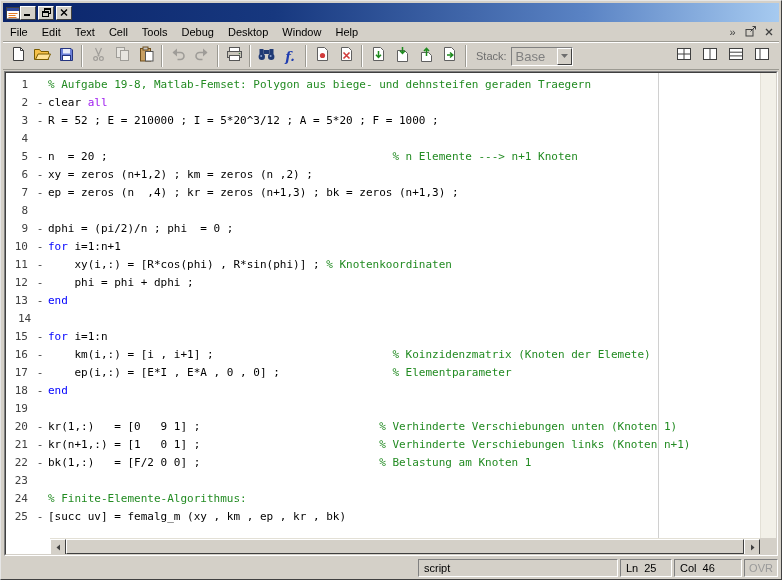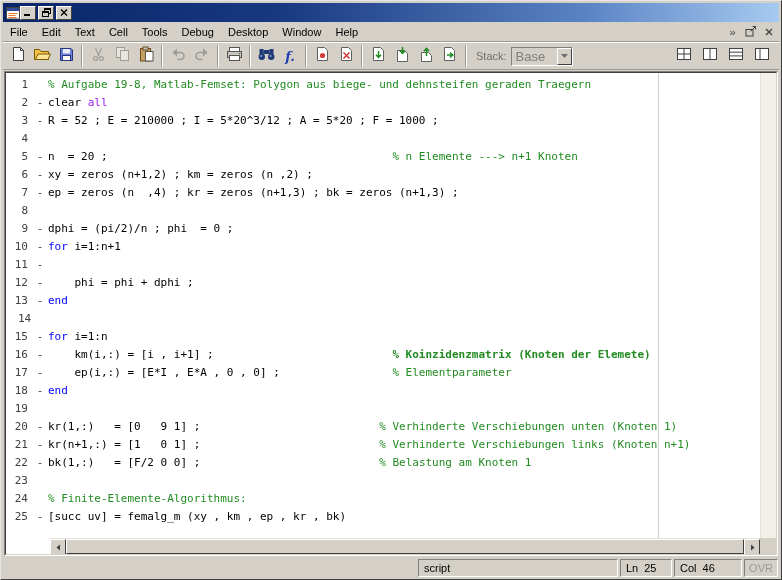--- a/index.html
+++ b/index.html
@@ -308,26 +308,26 @@
             <div class="code-line"><span class="ln" style="color: rgb(64, 64, 64);">1</span><span class="dash"></span><span class="codetext"><span style="color: rgb(34, 139, 34);">% Aufgabe 19-8, Matlab-Femset: Polygon aus biege- und dehnsteifen geraden Traegern</span></span></div>
             <div class="code-line"><span class="ln" style="color: rgb(64, 64, 64);">2</span><span class="dash">-</span><span class="codetext"><span style="color: rgb(0, 0, 0);">clear </span><span style="color: rgb(160, 32, 240);">all</span></span></div>
             <div class="code-line"><span class="ln" style="color: rgb(64, 64, 64);">3</span><span class="dash">-</span><span class="codetext"><span style="color: rgb(0, 0, 0);">R = 52 ; E = 210000 ; I = 5*20^3/12 ; A = 5*20 ; F = 1000 ;</span></span></div>
             <div class="code-line"><span class="ln" style="color: rgb(64, 64, 64);">4</span><span class="dash"></span><span class="codetext"></span></div>
             <div class="code-line"><span class="ln" style="color: rgb(64, 64, 64);">5</span><span class="dash">-</span><span class="codetext"><span style="color: rgb(0, 0, 0);">n  = 20 ;                                           </span><span style="color: rgb(34, 139, 34);">% n Elemente ---&gt; n+1 Knoten</span></span></div>
             <div class="code-line"><span class="ln" style="color: rgb(64, 64, 64);">6</span><span class="dash">-</span><span class="codetext"><span style="color: rgb(0, 0, 0);">xy = zeros (n+1,2) ; km = zeros (n ,2) ;</span></span></div>
             <div class="code-line"><span class="ln" style="color: rgb(64, 64, 64);">7</span><span class="dash">-</span><span class="codetext"><span style="color: rgb(0, 0, 0);">ep = zeros (n  ,4) ; kr = zeros (n+1,3) ; bk = zeros (n+1,3) ;</span></span></div>
             <div class="code-line"><span class="ln" style="color: rgb(64, 64, 64);">8</span><span class="dash"></span><span class="codetext"></span></div>
             <div class="code-line"><span class="ln" style="color: rgb(64, 64, 64);">9</span><span class="dash">-</span><span class="codetext"><span style="color: rgb(0, 0, 0);">dphi = (pi/2)/n ; phi  = 0 ;</span></span></div>
             <div class="code-line"><span class="ln" style="color: rgb(64, 64, 64);">10</span><span class="dash">-</span><span class="codetext"><span style="color: rgb(0, 0, 255);">for</span><span style="color: rgb(0, 0, 0);"> i=1:n+1</span></span></div>
-            <div class="code-line"><span class="ln" style="color: rgb(64, 64, 64);">11</span><span class="dash">-</span></div>
+            <div class="code-line"><span class="ln" style="color: rgb(64, 64, 64);">11</span><span class="dash">-</span><span class="codetext"><span style="color: rgb(0, 0, 0);">    xy(i,:) = [R*cos(phi) , R*sin(phi)] ; </span><span style="color: rgb(34, 139, 34);">% Knotenkoordinaten</span></span></div>
             <div class="code-line"><span class="ln" style="color: rgb(64, 64, 64);">12</span><span class="dash">-</span><span class="codetext"><span style="color: rgb(0, 0, 0);">    phi = phi + dphi ;</span></span></div>
             <div class="code-line"><span class="ln" style="color: rgb(64, 64, 64);">13</span><span class="dash">-</span><span class="codetext"><span style="color: rgb(0, 0, 255);">end</span></span></div>
             <div class="code-line"><span class="ln" style="color: rgb(64, 64, 64); padding-left: 12px;">14</span><span class="dash"></span><span class="codetext"></span></div>
             <div class="code-line"><span class="ln" style="color: rgb(64, 64, 64);">15</span><span class="dash">-</span><span class="codetext"><span style="color: rgb(0, 0, 255);">for</span><span style="color: rgb(0, 0, 0);"> i=1:n</span></span></div>
-            <div class="code-line"><span class="ln" style="color: rgb(64, 64, 64);">16</span><span class="dash">-</span><span class="codetext"><span style="color: rgb(0, 0, 0);">    km(i,:) = [i , i+1] ;                           </span><span style="color: rgb(34, 139, 34); font-weight: bold;">% Koinzidenzmatrix (Knoten der Elemete)</span></span></div>
+            <div class="code-line"><span class="ln" style="color: rgb(64, 64, 64);">16</span><span class="dash">-</span><span class="codetext"><span style="color: rgb(0, 0, 0);">    km(i,:) = [i , i+1] ;                           </span><span style="color: rgb(34, 139, 34);">% Koinzidenzmatrix (Knoten der Elemete)</span></span></div>
             <div class="code-line"><span class="ln" style="color: rgb(64, 64, 64);">17</span><span class="dash">-</span><span class="codetext"><span style="color: rgb(0, 0, 0);">    ep(i,:) = [E*I , E*A , 0 , 0] ;                 </span><span style="color: rgb(34, 139, 34);">% Elementparameter</span></span></div>
             <div class="code-line"><span class="ln" style="color: rgb(64, 64, 64);">18</span><span class="dash">-</span><span class="codetext"><span style="color: rgb(0, 0, 255);">end</span></span></div>
             <div class="code-line"><span class="ln" style="color: rgb(64, 64, 64);">19</span><span class="dash"></span><span class="codetext"></span></div>
             <div class="code-line"><span class="ln" style="color: rgb(64, 64, 64);">20</span><span class="dash">-</span><span class="codetext"><span style="color: rgb(0, 0, 0);">kr(1,:)   = [0   9 1] ;                           </span><span style="color: rgb(34, 139, 34);">% Verhinderte Verschiebungen unten (Knoten 1)</span></span></div>
             <div class="code-line"><span class="ln" style="color: rgb(64, 64, 64);">21</span><span class="dash">-</span><span class="codetext"><span style="color: rgb(0, 0, 0);">kr(n+1,:) = [1   0 1] ;                           </span><span style="color: rgb(34, 139, 34);">% Verhinderte Verschiebungen links (Knoten n+1)</span></span></div>
             <div class="code-line"><span class="ln" style="color: rgb(64, 64, 64);">22</span><span class="dash">-</span><span class="codetext"><span style="color: rgb(0, 0, 0);">bk(1,:)   = [F/2 0 0] ;                           </span><span style="color: rgb(34, 139, 34);">% Belastung am Knoten 1</span></span></div>
             <div class="code-line"><span class="ln" style="color: rgb(64, 64, 64); padding-left: 8px;">23</span><span class="dash"></span><span class="codetext"></span></div>
             <div class="code-line"><span class="ln" style="color: rgb(64, 64, 64);">24</span><span class="dash"></span><span class="codetext"><span style="color: rgb(34, 139, 34);">% Finite-Elemente-Algorithmus:</span></span></div>
             <div class="code-line"><span class="ln" style="color: rgb(64, 64, 64);">25</span><span class="dash">-</span><span class="codetext"><span style="color: rgb(0, 0, 0);">[succ uv] = femalg_m (xy , km , ep , kr , bk)</span></span></div>
           </div>

